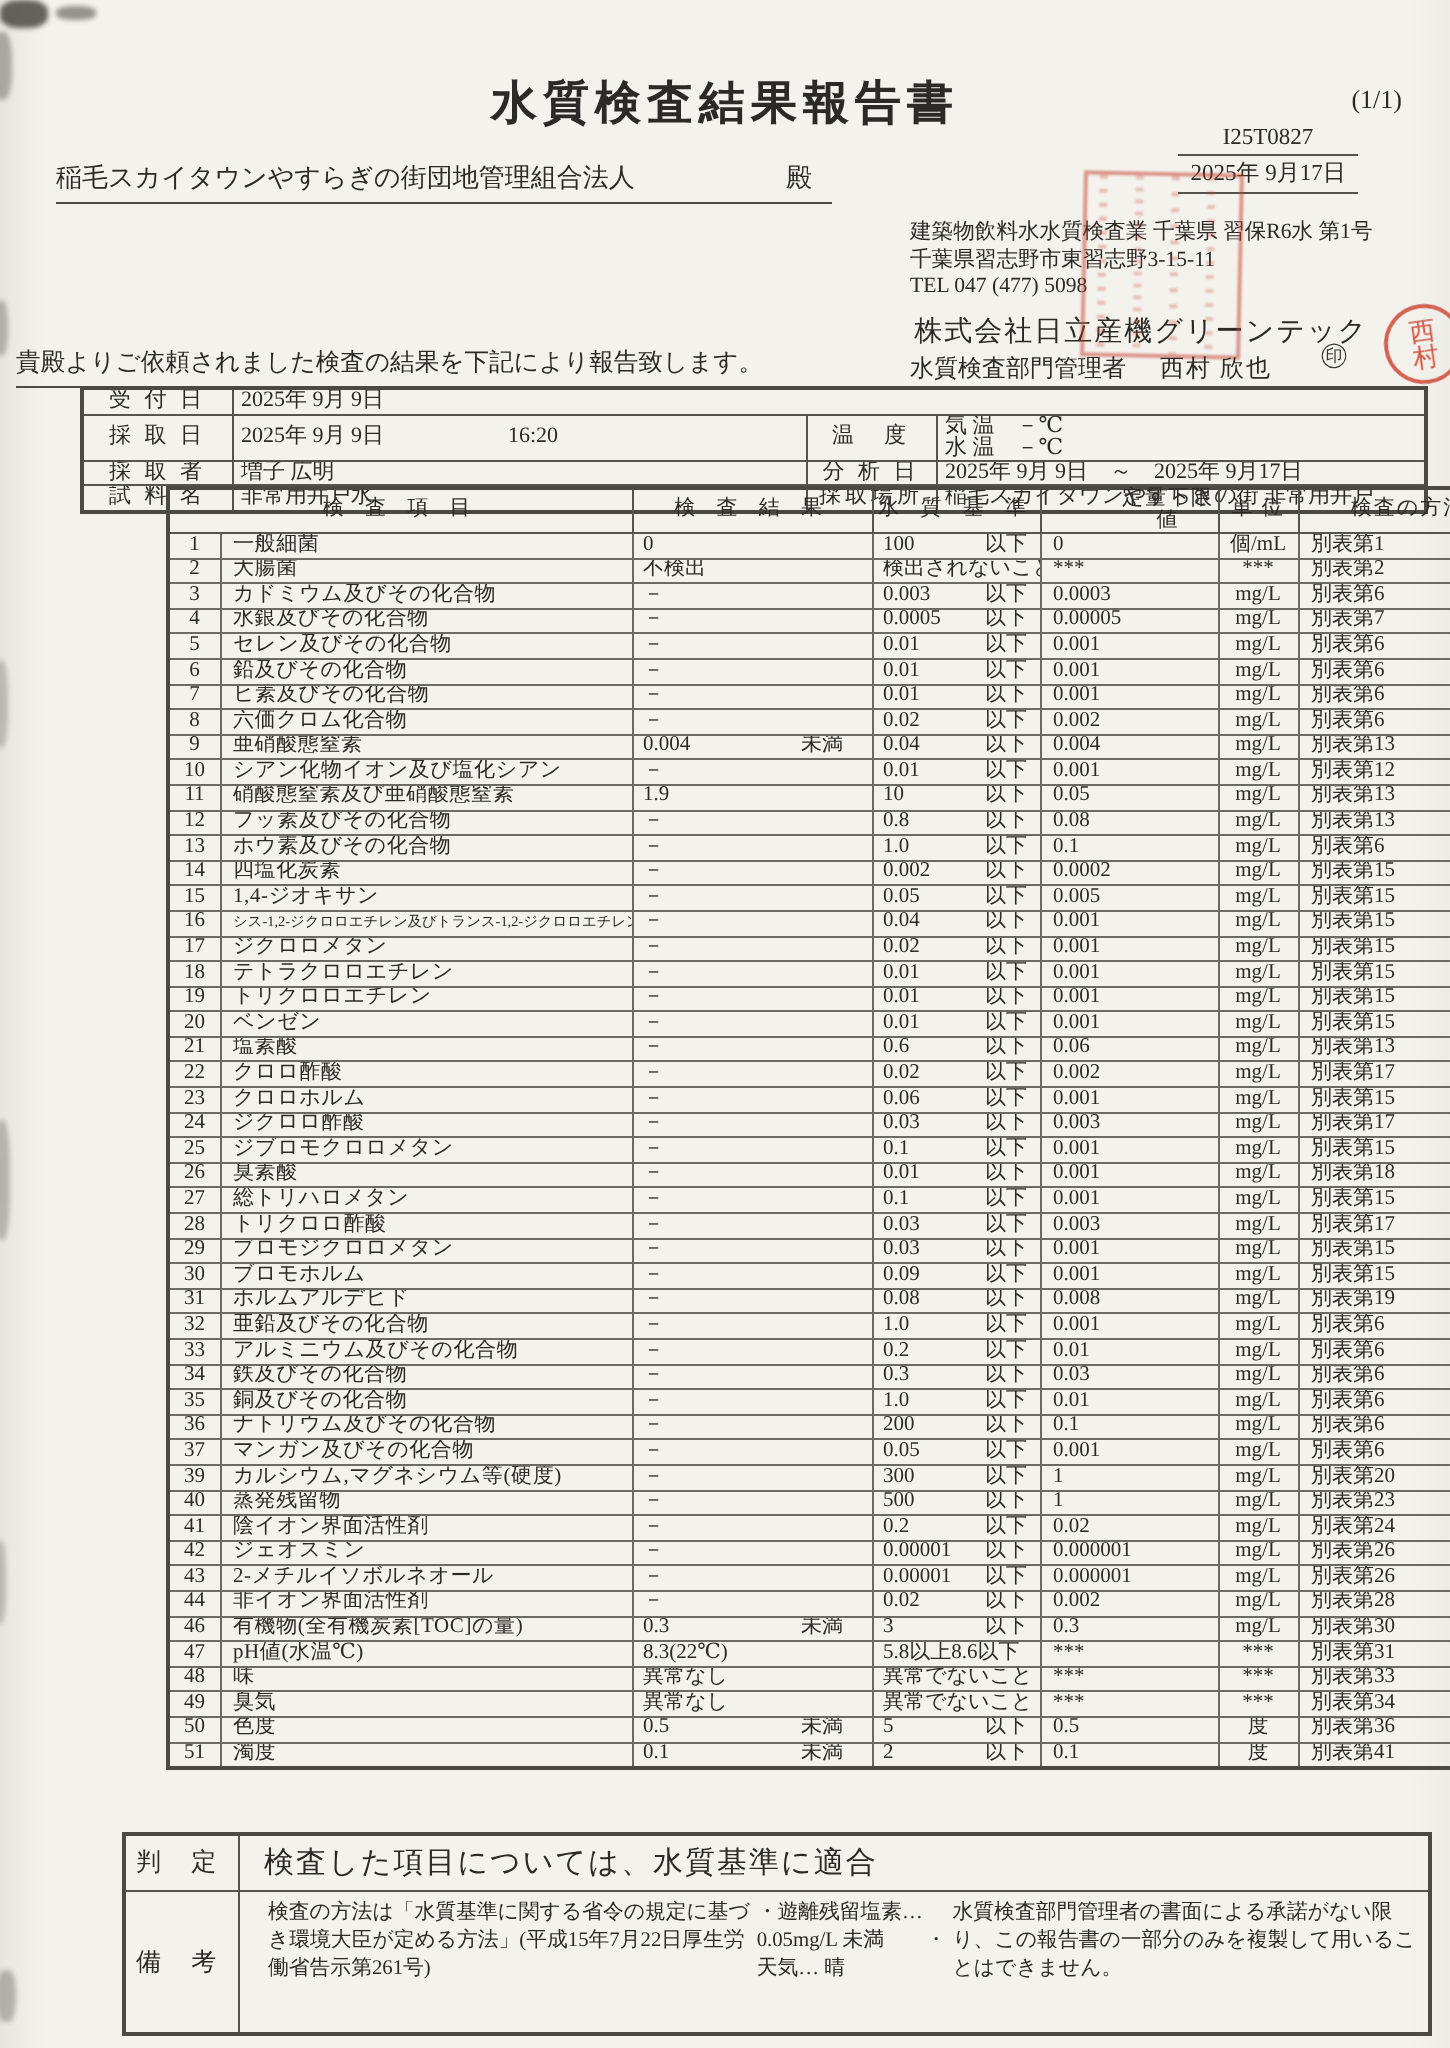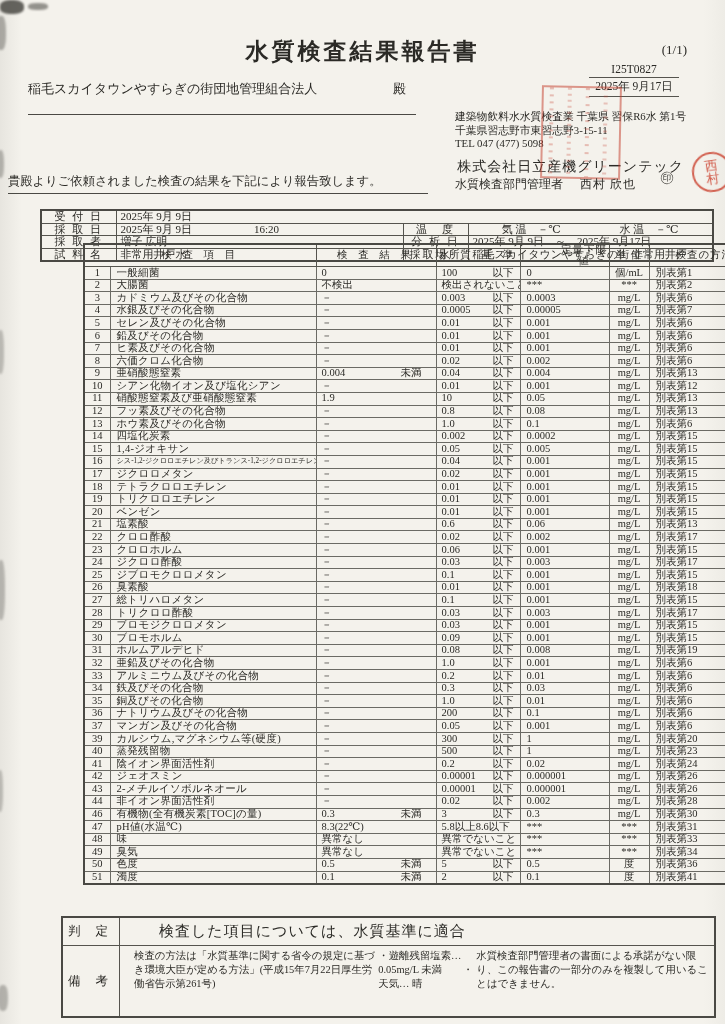--- a/index.html
+++ b/index.html
@@ -7,25 +7,25 @@
   .page{
     position:relative;width:725px;height:1024px;overflow:hidden;
     background:linear-gradient(90deg,#e7e5df 0,#f4f2ec 3%,#f4f2ec 97%,#eeece6 100%);
     color:#2b2a26;
   }
   
   .blot{position:absolute;background:#35342f;border-radius:40%;filter:blur(1.2px);}
   
   .title{position:absolute;top:36px;left:0;width:100%;text-align:center;
     font-size:23px;font-weight:bold;letter-spacing:3px;}
-  .pagenum{position:absolute;top:42px;right:38px;font-size:13px;margin-left:12px;}
+  .pagenum{position:absolute;top:42px;right:24px;font-size:13px;margin-left:12px;}
   .docblock{position:absolute;top:62px;right:46px;width:90px;text-align:center;font-size:11.5px;}
   .docblock .cellline{border-bottom:1px solid #55544e;padding:1px 0 2px;}
   .recipient{position:absolute;top:80px;left:28px;width:388px;display:flex;
-    font-size:13px;border-bottom:1.5px solid #4a4944;padding-bottom:16px;}
+    font-size:13px;border-bottom:1.5px solid #4a4944;padding-bottom:3px;}
   .recipient .honorific{margin-left:auto;padding-right:10px;}
   .company{position:absolute;top:110px;left:455px;font-size:10.8px;line-height:13.5px;}
   .company .cname{font-size:14px;margin-top:9px;letter-spacing:1px;text-align:center;}
   .reportnote{position:absolute;top:173px;left:8px;width:420px;font-size:12.3px;
     border-bottom:1.5px solid #4a4944;padding-bottom:3px;}
   .manager{position:absolute;top:176px;left:455px;font-size:12px;}
   .manager .mgr-name{margin-left:14px;letter-spacing:1px;}
   .inkan{position:absolute;top:169px;left:660px;font-size:14px;color:#35342f;}
   
   .stamp-rect{position:absolute;top:86px;left:541px;width:76px;height:89px;
@@ -36,26 +36,26 @@
       repeating-linear-gradient(180deg,rgba(196,63,46,.38) 0 2px,transparent 2px 8px) 42px 0/4px 100% no-repeat,
       repeating-linear-gradient(180deg,rgba(196,63,46,.34) 0 2px,transparent 2px 7px) 60px 0/4px 100% no-repeat;
     opacity:.8;}
   .stamp-round{position:absolute;top:152px;left:692px;width:36px;height:36px;border-radius:50%;
     border:2px solid rgba(203,62,44,.8);color:rgba(203,62,44,.85);
     display:flex;flex-direction:column;align-items:center;justify-content:center;
     font-size:13px;line-height:13px;transform:rotate(-8deg);filter:blur(.3px);}
   
   table{border-collapse:collapse;}
   .info-table{position:absolute;top:193px;left:40px;width:672px;table-layout:fixed;
-    font-size:11px;margin-top:16px;}
+    font-size:11px;}
   .info-table td{border:1px solid #55544e;height:11.5px;padding:0 4px;line-height:1;white-space:nowrap;overflow:hidden;}
   .info-table .lbl{text-align:center;letter-spacing:2px;}
   .info-table .flexv{display:flex;}
   .info-table .time{margin-left:62px;}
-  .info-table .spread{display:flex;justify-content:space-around;}
+  .info-table .spread{display:flex;justify-content:space-around;flex-direction:column;}
   .info-table{border:2px solid #4a4944;}
   
   .results-table{position:absolute;top:243px;left:36px;width:676px;table-layout:fixed;
     font-size:10.5px;border:2px solid #4a4944;margin-left:47px;}
   .results-table th{border:1px solid #55544e;height:13px;font-weight:normal;
     letter-spacing:4px;padding:0;line-height:1;}
   .results-table td{border:1px solid #6b6a64;height:11.6px;padding:0;line-height:1;
     white-space:nowrap;overflow:hidden;}
   .c-no{text-align:center;}
   .c-item{padding-left:6px !important;letter-spacing:.3px;}
@@ -66,21 +66,21 @@
   .c-std .inner{padding:0 6px 0 5px;}
   .c-lim{padding-left:6px !important;}
   .c-unit{text-align:center;}
   .c-meth{padding-left:6px !important;}
   
   .bottom-box{position:absolute;top:916px;left:61px;width:651px;border:2px solid #4a4944;}
   .b-row{display:flex;border-bottom:1px solid #55544e;}
   .b-row:last-child{border-bottom:none;}
   .b-label{width:56px;flex:0 0 56px;border-right:1px solid #55544e;display:flex;
     align-items:center;justify-content:center;font-size:12.5px;letter-spacing:6px;}
-  .judge-row{height:27px;gap:27px;}
+  .judge-row{height:27px;}
   .judge-text{display:flex;align-items:center;padding-left:12px;font-size:15px;letter-spacing:1px;}
   .remarks-row{height:70px;}
   .remarks-content{flex:1;display:flex;justify-content:space-around;
     padding:3px 4px 3px 14px;font-size:10.4px;}
 </style>
 </head>
 <body>
 
 <div class="page">
 

